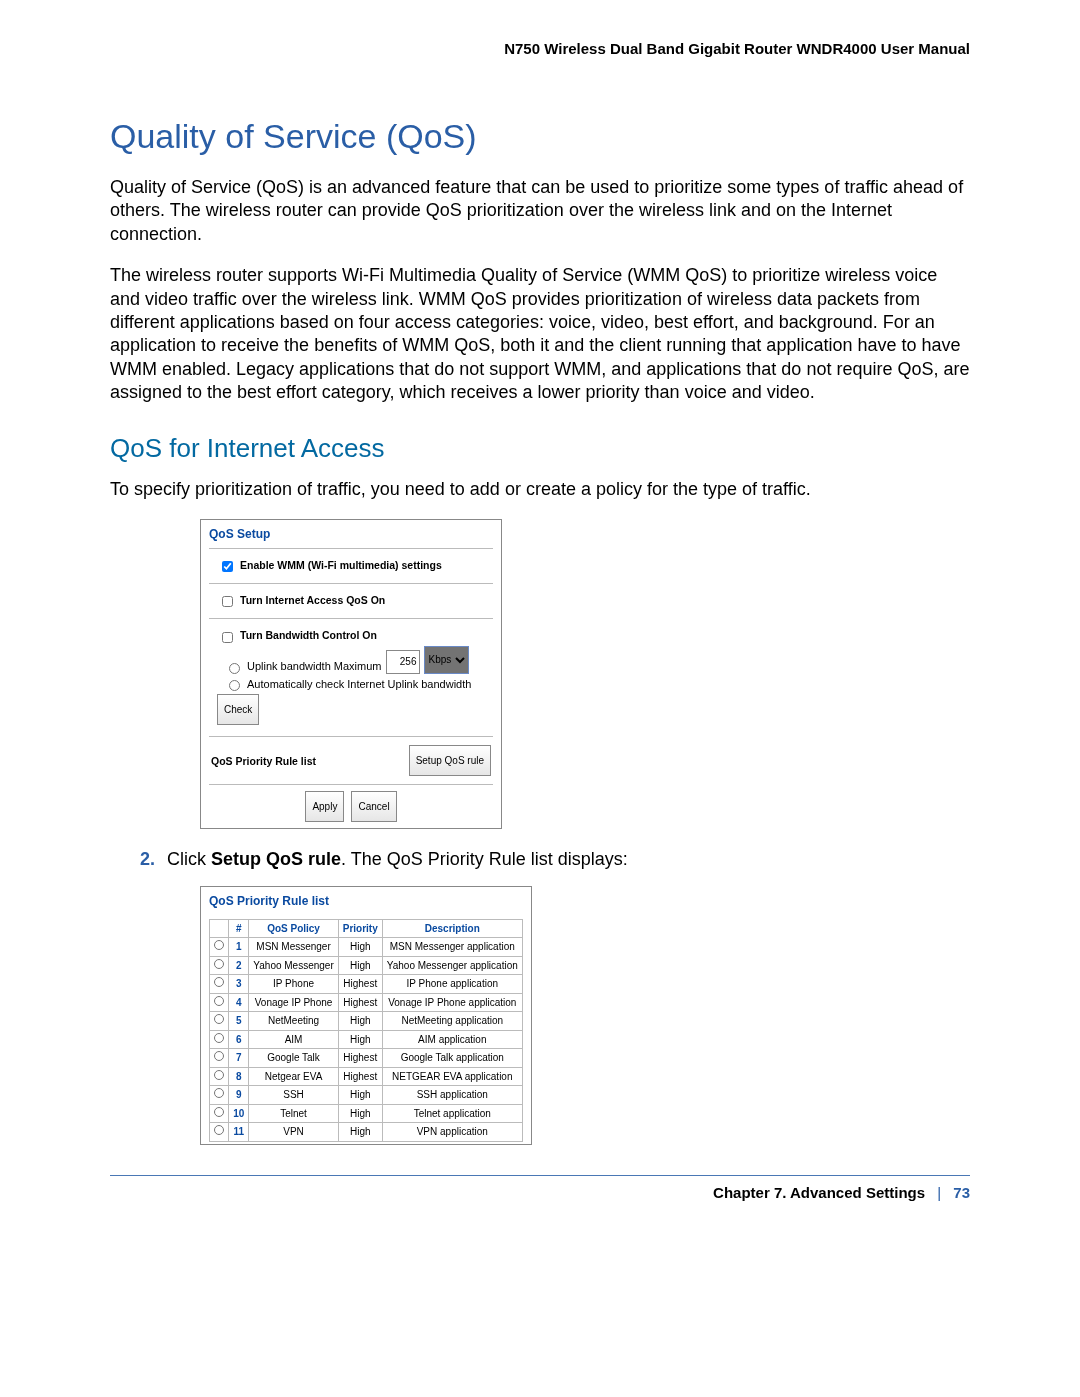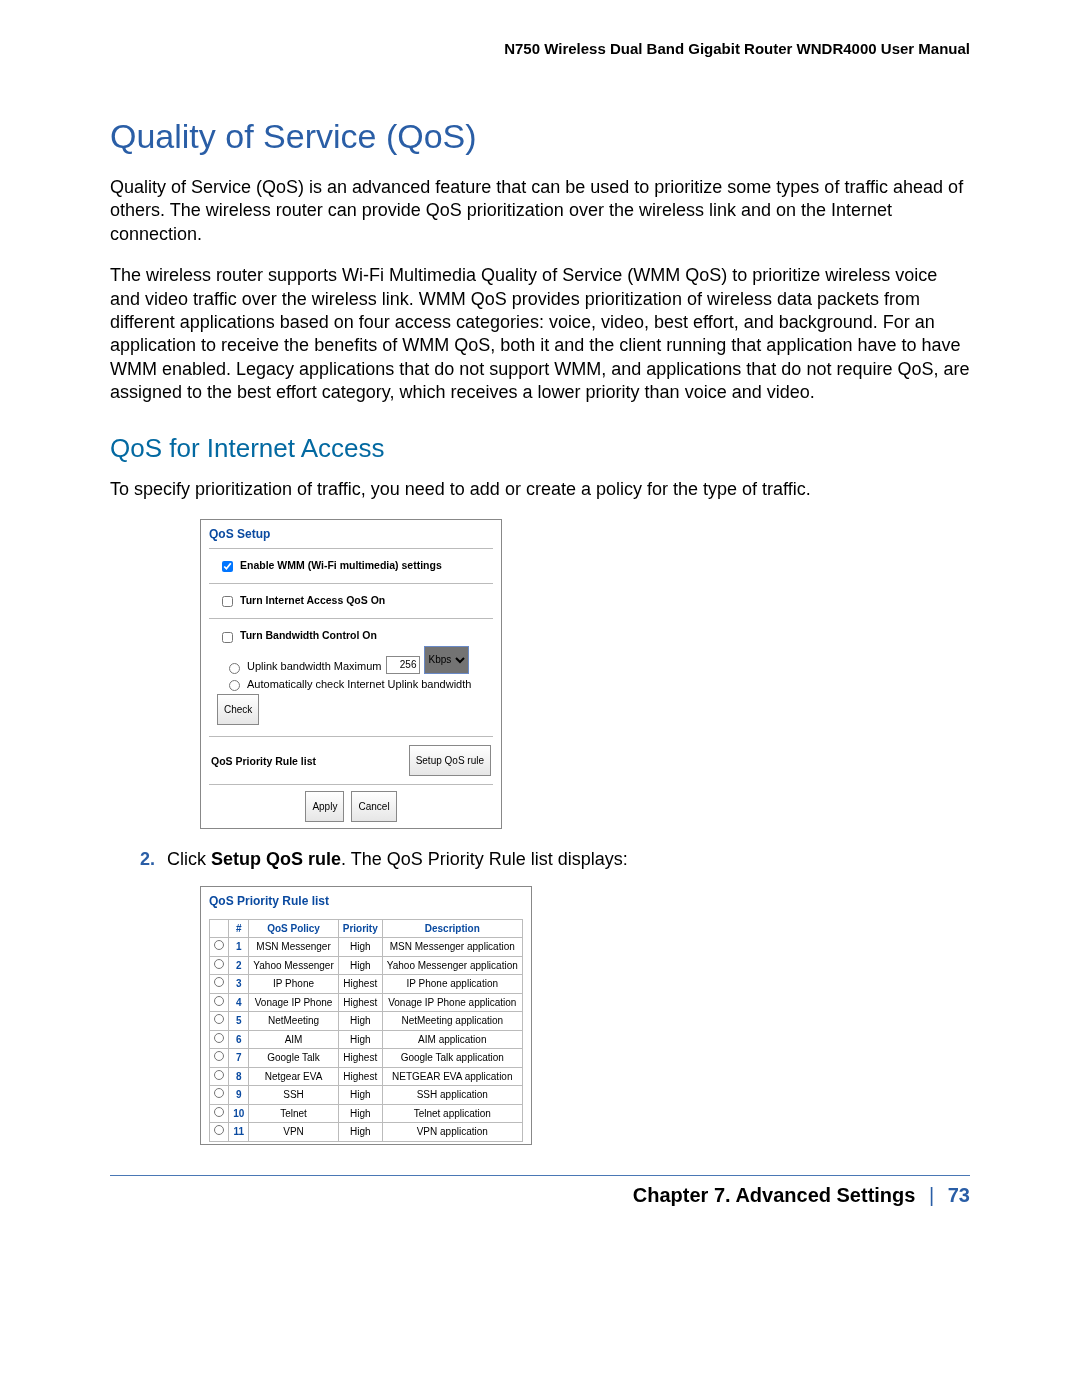--- a/index.html
+++ b/index.html
@@ -96,21 +96,21 @@
     height: 11px;
   }
   .panel .label-bold {
     font-weight: bold;
     font-size: 10.5px;
   }
   .panel .indent {
     margin-left: 18px;
   }
   .panel input[type=text] {
-    height: 18px;
+    height: 24px;
     font-size: 10px;
     box-sizing: border-box;
     border: 1px solid #888;
     padding: 0 2px;
     width: 34px;
     text-align: right;
   }
   .panel select {
     height: 28px;
     font-size: 10px;
@@ -181,21 +181,21 @@
     height:10px;
   }
   
   .footer-rule {
     border: none;
     border-top: 1px solid #4a78b5;
     margin: 30px 0 8px 0;
   }
   .footer-line {
     text-align: right;
-    font-size: 20px;
+    font-size: 15px;
   }
   .footer-line .chapter {
     font-weight: bold;
   }
   .footer-line .sep {
     color: #2a5ea6;
     margin: 0 8px;
   }
   .footer-line .pagenum {
     color: #2a5ea6;

